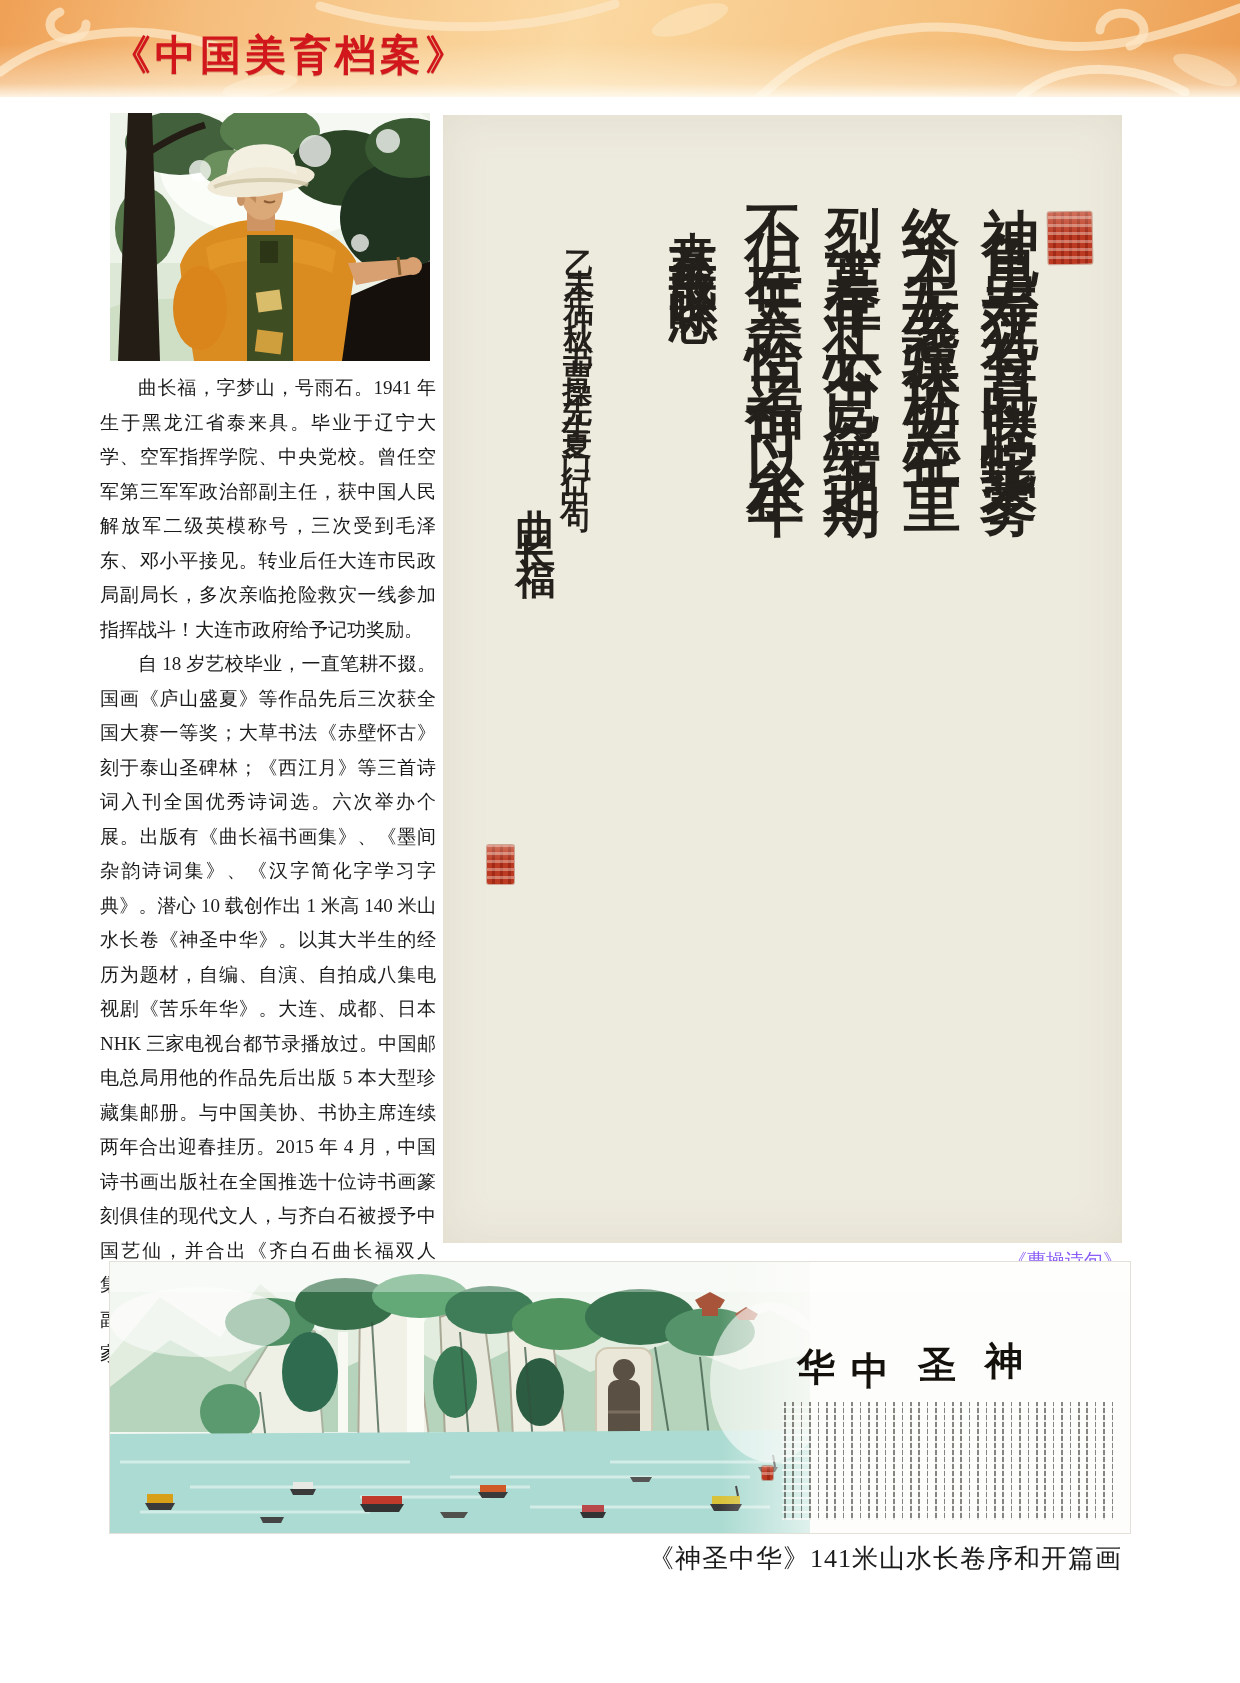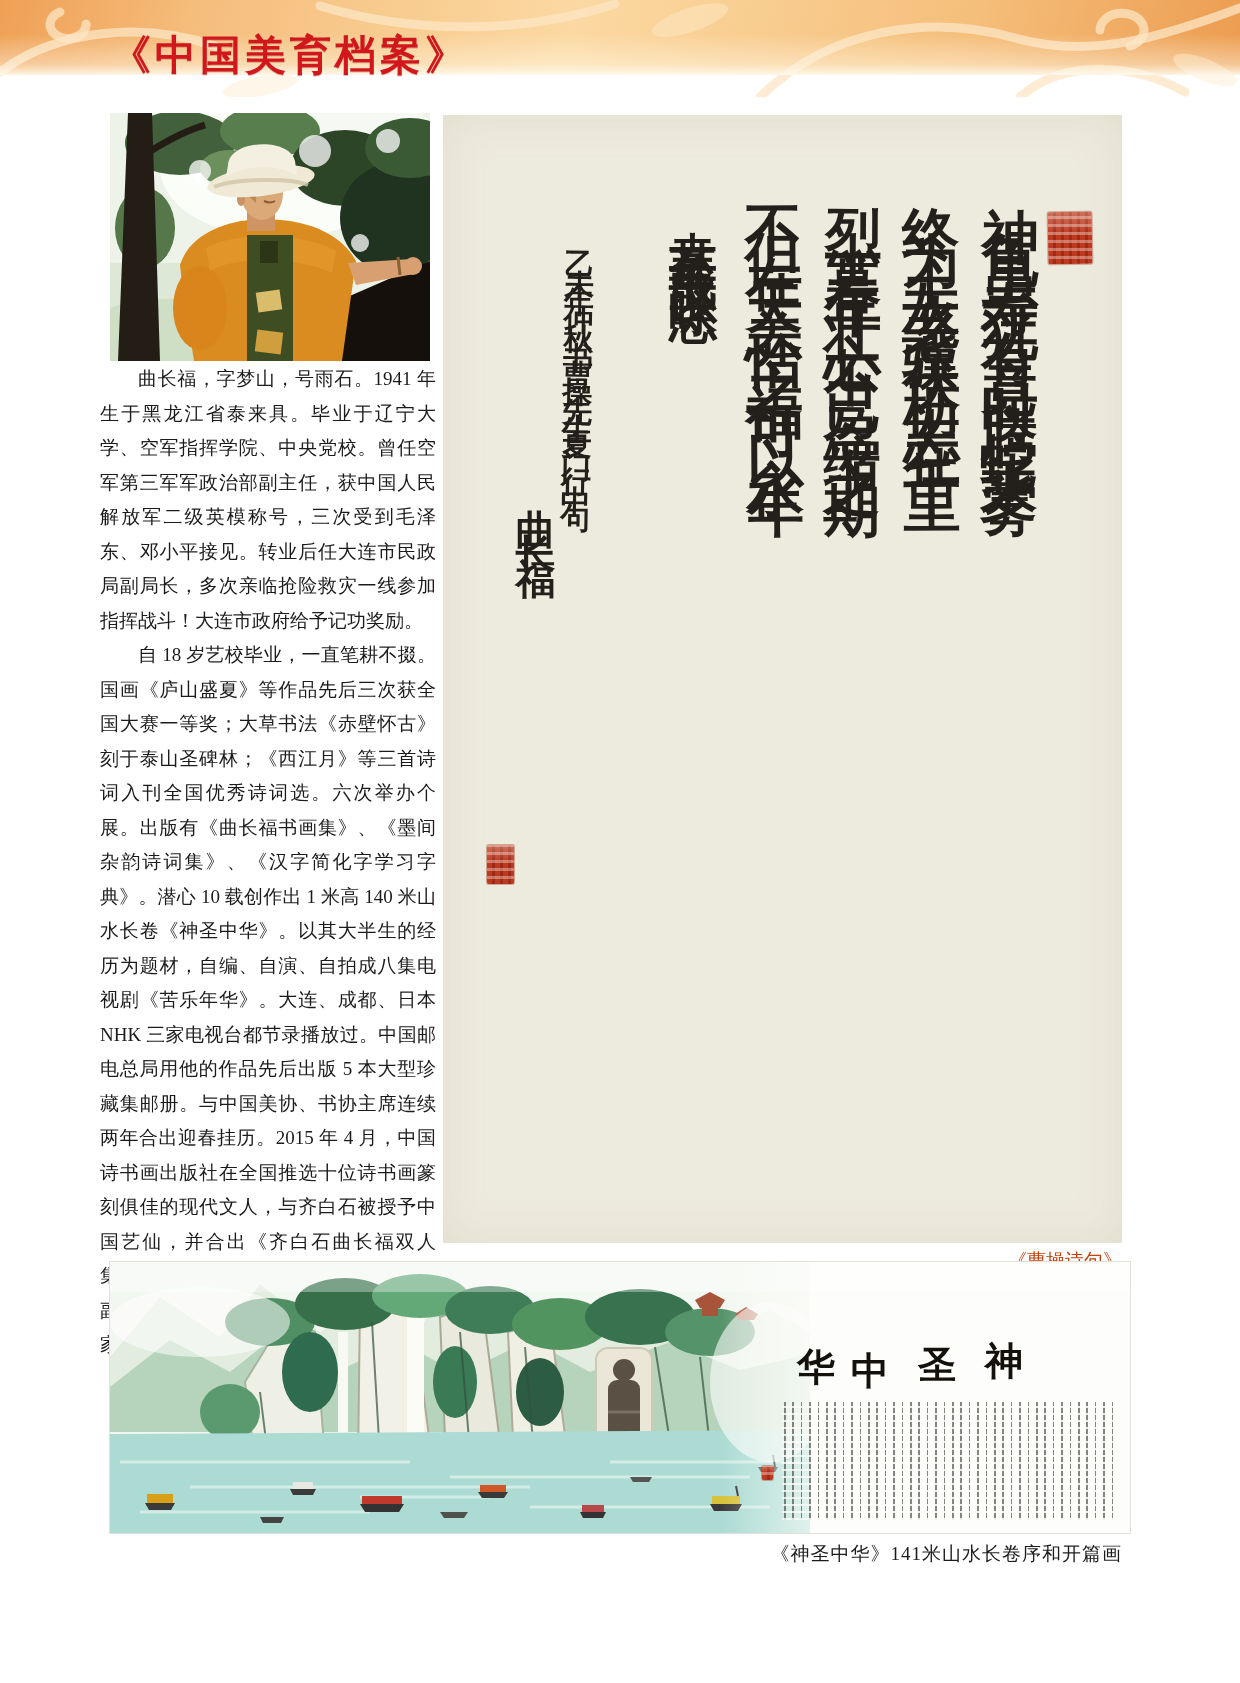--- a/index.html
+++ b/index.html
@@ -3,38 +3,38 @@
 <meta charset="utf-8">
 <style>
   html,body{margin:0;padding:0;background:#ffffff;}
   #page{
     position:relative;width:1240px;height:1683px;margin:0 auto;
     background:#ffffff;overflow:hidden;
     font-family:"Liberation Serif","DejaVu Serif",serif;
   }
   
   .header-band{
-    position:absolute;left:0;top:0;width:1240px;height:75px;
+    position:absolute;left:0;top:0;width:1240px;height:97px;
     background:linear-gradient(105deg,#efa055 0%,#f5bd7c 16%,#fbd9a2 46%,#f5be7a 78%,#ec9c50 100%);
   }
   .header-band::after{
     content:"";position:absolute;inset:0;
     background:linear-gradient(180deg,rgba(255,255,255,0) 45%,rgba(255,250,235,.45) 86%,rgba(255,252,242,.9) 100%);
   }
   .header-flourish{position:absolute;left:0;top:0;width:1240px;height:97px;}
   .magazine-title{
     position:absolute;left:110px;top:28px;z-index:3;
     font-size:41px;font-weight:bold;letter-spacing:4px;color:#d2171c;
     font-family:"Liberation Serif","DejaVu Serif",serif;
     text-shadow:0 1px 0 rgba(120,0,0,.25);
   }
   
   .artist-photo{position:absolute;left:110px;top:113px;width:320px;height:248px;}
   .bio{
-    position:absolute;left:100px;top:362px;width:336px;
+    position:absolute;left:100px;top:371px;width:336px;
     font-size:19px;line-height:34.5px;color:#1b1b1b;text-align:justify;
   }
   .bio p{margin:0;text-indent:2em;}
   
   .calligraphy{
     position:absolute;left:443px;top:115px;width:679px;height:1128px;
     background:#edeade;
     box-shadow:inset 0 0 40px rgba(190,182,160,.25);
   }
   .callig-col{
@@ -54,40 +54,40 @@
     position:absolute;background:#bd3a22;border-radius:2px;
     background-image:
       linear-gradient(rgba(255,240,230,.30),rgba(255,255,255,0) 45%),
       repeating-linear-gradient(0deg,transparent 0 5px,rgba(255,236,226,.38) 5px 8px),
       repeating-linear-gradient(90deg,transparent 0 5px,rgba(125,22,6,.45) 5px 8px);
     box-shadow:0 0 0 1px rgba(150,40,18,.35);
   }
   #seal-top{left:605px;top:97px;width:44px;height:52px;transform:rotate(-1deg);}
   #seal-artist{left:44px;top:730px;width:27px;height:39px;}
   .callig-caption{
-    position:absolute;right:118px;top:1248px;font-size:19px;color:#c2410c;
+    position:absolute;right:118px;top:1248px;font-size:19px;color:#8b5cf6;
   }
   
   .painting{
     position:absolute;left:110px;top:1262px;width:1020px;height:271px;
     background:#fdfdfb;box-shadow:0 0 0 1px #e2e0d8;
   }
   .painting-title-char{
     position:absolute;font-size:38px;font-weight:700;color:#14110c;
     font-family:"DejaVu Serif","Liberation Serif",serif;
   }
   .painting-colophon{
     position:absolute;left:672px;top:140px;width:336px;height:118px;opacity:.8;
     background-image:
       repeating-linear-gradient(0deg,rgba(253,253,251,.85) 0 2px,transparent 2px 7px),
       repeating-linear-gradient(90deg,transparent 0 2px,rgba(48,44,38,.72) 2px 3.6px,transparent 3.6px 8.4px);
   }
   #painting-seal{left:652px;top:204px;width:11px;height:14px;}
   .painting-caption{
-    position:absolute;right:118px;top:1541px;font-size:19px;color:#1b1b1b;letter-spacing:1px;
+    position:absolute;right:118px;top:1541px;font-size:26px;color:#1b1b1b;letter-spacing:1px;
   }
   
   .page-number{
     position:absolute;left:0;top:1607px;width:100%;text-align:center;
     font-size:17px;color:#c2342c;font-family:"Liberation Sans","DejaVu Sans",sans-serif;
   }
 </style>
 </head>
 <body>
 

